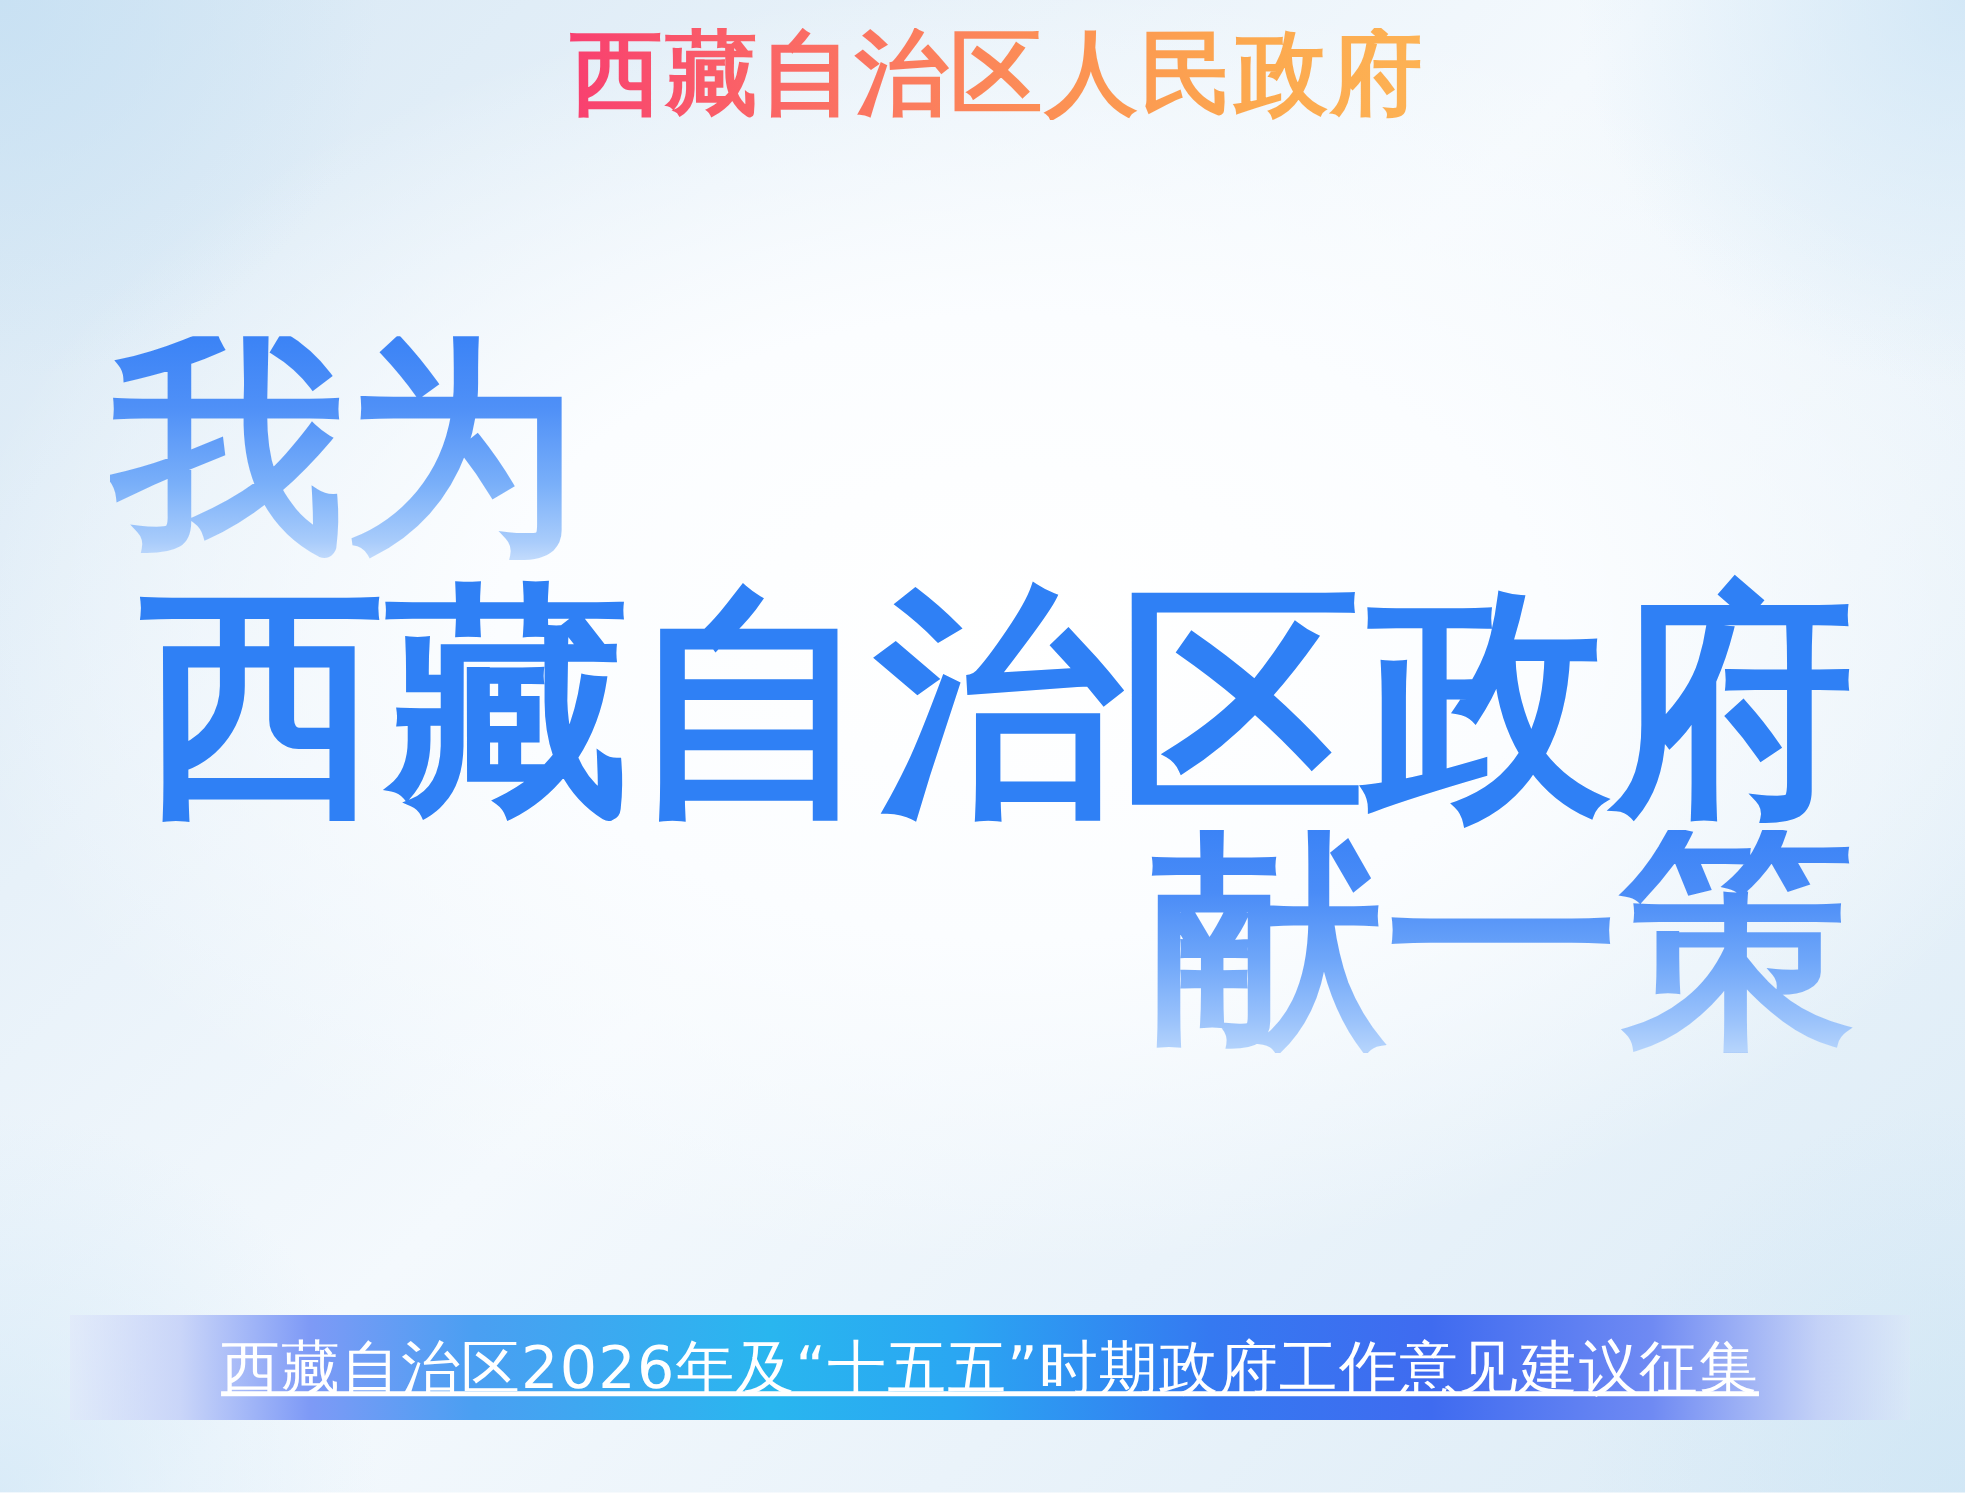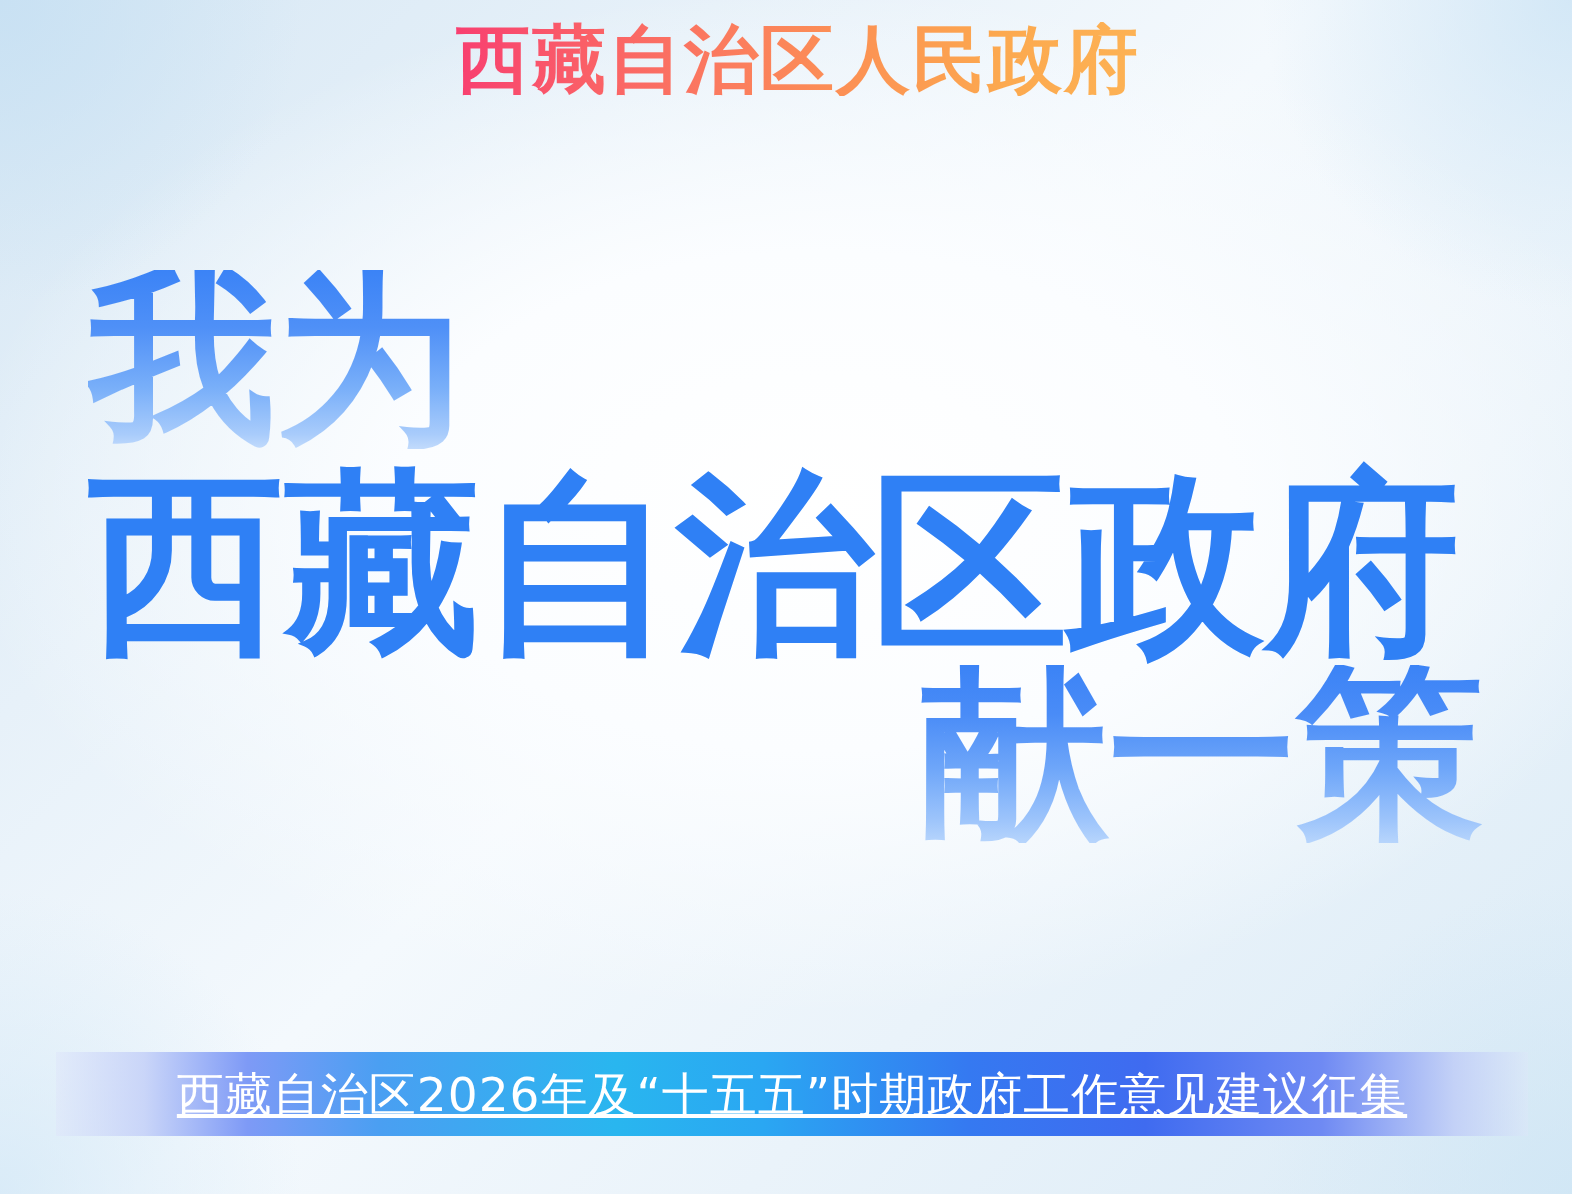--- a/index.html
+++ b/index.html
@@ -99,21 +99,21 @@
     -webkit-background-clip: text;
     background-clip: text;
     color: transparent;
     font-family: Liberation Serif, serif;
     -webkit-text-fill-color: transparent;
   }
 
   
   #hl-line-2 {
     font-size: 196px;
-    text-align: left;
+    text-align: right;
     margin-bottom: 8px;
   }
   #hl-line-2 .solid {
     display: inline-block;
     color: #2f80f5;
   }
 
   
   #hl-line-3 {
     font-size: 188px;

